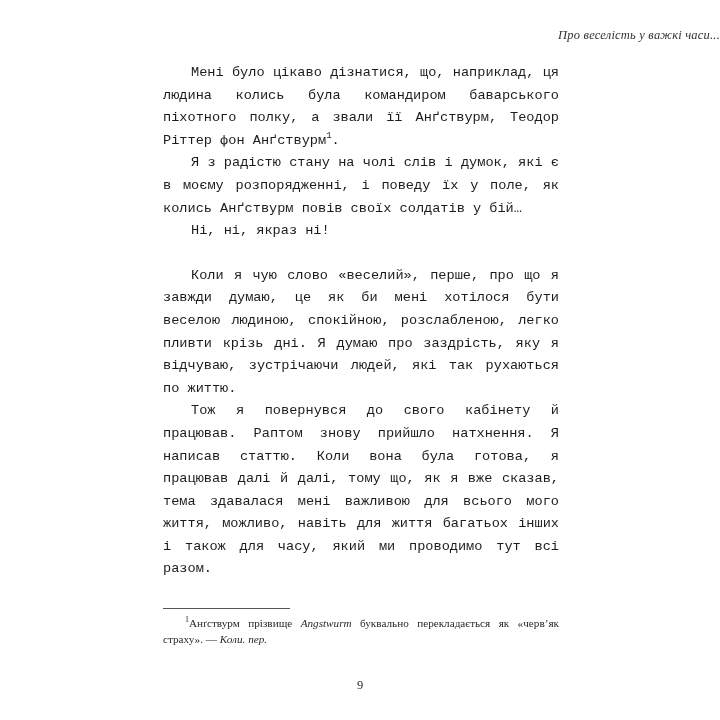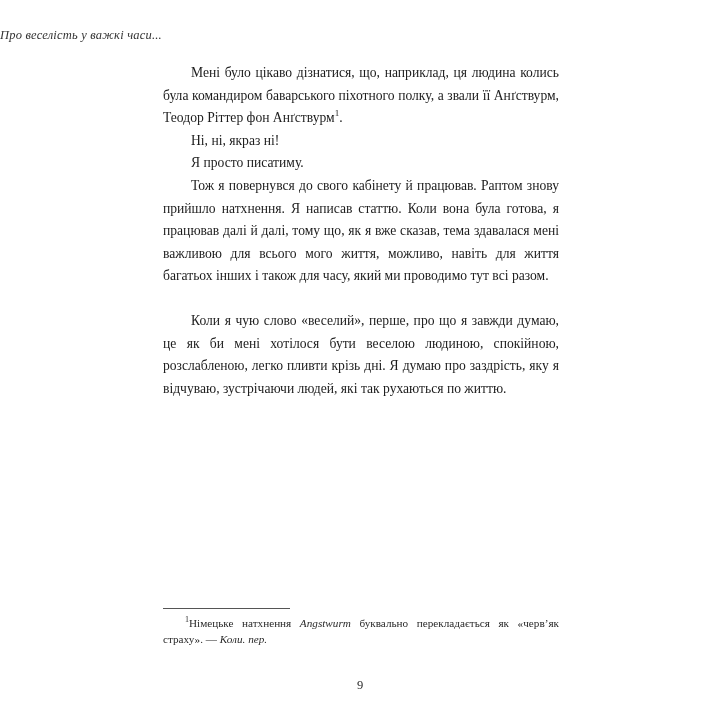--- a/index.html
+++ b/index.html
@@ -22,21 +22,21 @@
     box-sizing: border-box;
     background: #ffffff;
   }
 
   
   .running-head {
     position: absolute;
     top: 28px;
     left: 0;
     width: 720px;
-    text-align: left;
+    text-align: right;
     font-style: italic;
     font-size: 12.5px;
     letter-spacing: 0.2px;
     color: #333333;
   }
 
   
   .text-block {
     position: absolute;
     top: 62px;
@@ -45,20 +45,21 @@
   }
 
   .para {
     margin: 0;
     text-indent: 28px;
     text-align: justify;
     font-size: 13.6px;
     line-height: 22.6px;
     color: #1c1c1c;
     hyphens: manual;
+    font-family: Liberation Mono, monospace;
   }
 
   .para.gap-before {
     margin-top: 22px;
   }
 
   .fn-ref {
     font-size: 9px;
     vertical-align: super;
     line-height: 0;
@@ -113,33 +114,33 @@
 
 <div class="page">
 
   <div class="running-head">Про веселість у важкі часи...</div>
 
   <div class="text-block">
     <p class="para">
       <span>Мені було цікаво дізнатися, що, наприклад, ця людина колись була командиром баварського піхотного полку, а звали її Анґствурм, Теодор Ріттер фон Анґствурм</span><span class="fn-ref">1</span><span>.</span>
     </p>
     <p class="para">
+      <span>Я з радістю стану на чолі слів і думок, які є в моєму розпорядженні, і поведу їх у поле, як колись Анґствурм повів своїх солдатів у бій…</span>
+    </p>
+    <p class="para">
       <span>Ні, ні, якраз ні!</span>
     </p>
-    <p class="para">
-      <span>Я просто писатиму.</span>
+    <p class="para gap-before">
+      <span>Коли я чую слово «веселий», перше, про що я завжди думаю, це як би мені хотілося бути веселою людиною, спокійною, розслабленою, легко пливти крізь дні. Я думаю про заздрість, яку я відчуваю, зустрічаючи людей, які так рухаються по життю.</span>
     </p>
     <p class="para">
       <span>Тож я повернувся до свого кабінету й працював. Раптом знову прийшло натхнення. Я написав статтю. Коли вона була готова, я працював далі й далі, тому що, як я вже сказав, тема здавалася мені важливою для всього мого життя, можливо, навіть для життя багатьох інших і також для часу, який ми проводимо тут всі разом.</span>
-    </p>
-    <p class="para gap-before">
-      <span>Коли я чую слово «веселий», перше, про що я завжди думаю, це як би мені хотілося бути веселою людиною, спокійною, розслабленою, легко пливти крізь дні. Я думаю про заздрість, яку я відчуваю, зустрічаючи людей, які так рухаються по життю.</span>
     </p>
   </div>
 
   <div class="footnote-area">
     <div class="footnote-rule"></div>
-    <p class="footnote-text"><span class="marker">1</span><span>Німецьке натхнення </span><i>Angstwurm</i><span> буквально перекладається як «черв’як страху». — </span><i>Коли. пер.</i></p>
+    <p class="footnote-text"><span class="marker">1</span><span>Анґствурм прізвище </span><i>Angstwurm</i><span> буквально перекладається як «черв’як страху». — </span><i>Коли. пер.</i></p>
   </div>
 
   <div class="folio">9</div>
 
 </div>
 
 </body></html>

